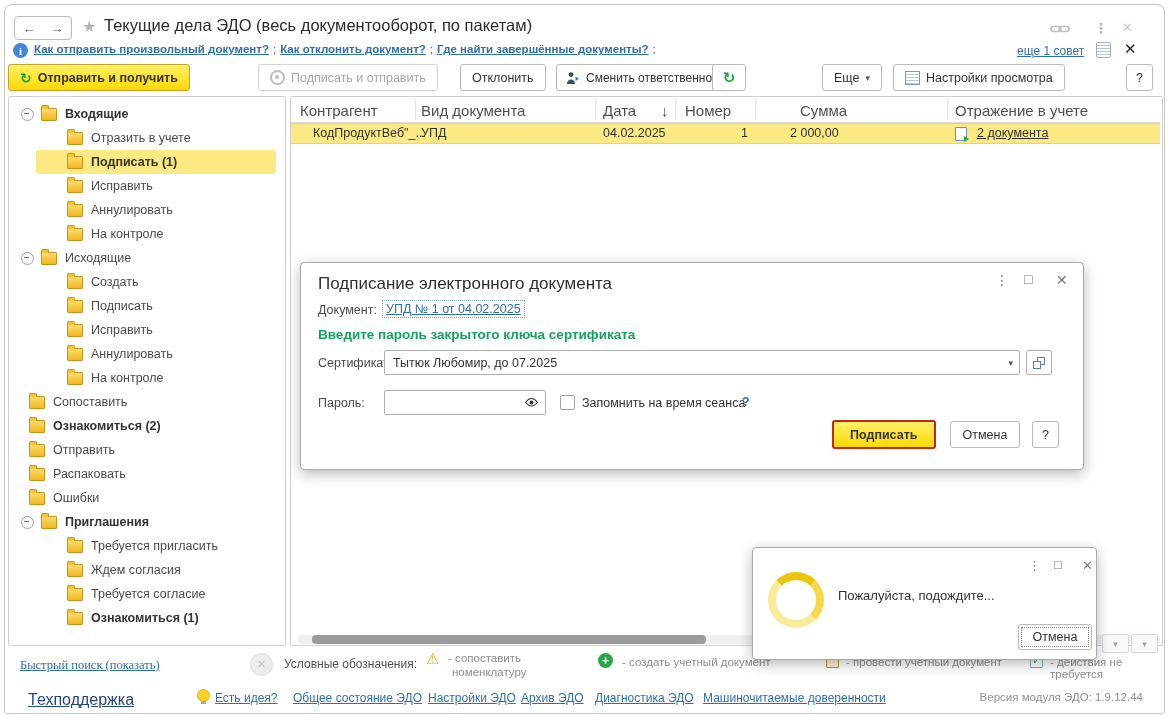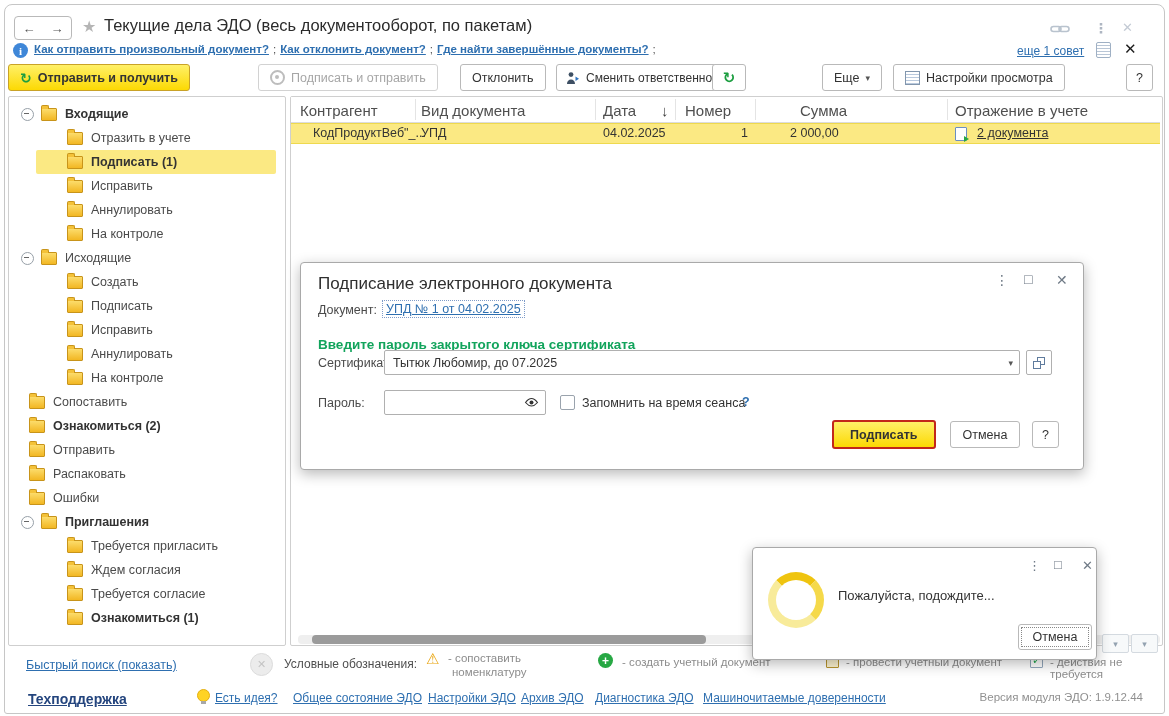--- a/index.html
+++ b/index.html
@@ -273,52 +273,52 @@
 <div class="cell" style="left:675px;width:73px;text-align:right;">1</div>
 <div class="cell" style="left:790px;width:153px;">2 000,00</div>
 <div class="doc-ic" style="left:955px;top:127px;"></div>
 <div class="cell link" style="left:977px;">2 документа</div>
 
 <div class="scroll-track" style="left:298px;top:635px;width:862px;height:9px;"></div>
 <div class="scroll-thumb" style="left:312px;top:635px;width:394px;height:9px;"></div>
 <div class="vbtn" style="left:1102px;top:634px;">▾</div>
 <div class="vbtn" style="left:1131px;top:634px;">▾</div>
 
-<div class="ab link" style="left:26px;top:658px;">Быстрый поиск (показать)</div>
+<div class="ab link" style="left:20px;top:658px;font-family:Liberation Serif, serif;">Быстрый поиск (показать)</div>
 <div class="clr-btn" style="left:250px;top:653px;">✕</div>
 <div class="ab" style="left:284px;top:657px;font-size:12px;color:#4f4f4f;">Условные обозначения:</div>
 <div class="ab" style="left:426px;top:650px;color:#e9a613;font-size:15px;">⚠</div>
 <div class="ab gray" style="left:448px;top:652px;font-size:11.5px;">- сопоставить</div>
 <div class="ab gray" style="left:452px;top:666px;font-size:11.5px;">номенклатуру</div>
 <div class="plus-ic" style="left:598px;top:653px;">+</div>
 <div class="ab gray" style="left:622px;top:656px;font-size:11.5px;">- создать учетный документ</div>
 <div class="ldoc" style="left:826px;top:653px;"></div>
 <div class="ab gray" style="left:846px;top:656px;font-size:11.5px;">- провести учетный документ</div>
 <div class="ldoc2" style="left:1030px;top:653px;"></div>
 <div class="ab gray" style="left:1050px;top:656px;font-size:11.5px;">- действия не требуется</div>
 
-<div class="ab" style="left:28px;top:691px;font-size:14px;font-weight:bold;color:#24457e;text-decoration:underline;">Техподдержка</div>
+<div class="ab" style="left:28px;top:691px;font-size:16px;font-weight:normal;color:#24457e;text-decoration:underline;">Техподдержка</div>
 <div class="bulb" style="left:197px;top:689px;"></div>
 <div class="ab link" style="left:215px;top:691px;font-size:12px;">Есть идея?</div>
 <div class="ab link" style="left:293px;top:691px;font-size:12px;">Общее состояние ЭДО</div>
 <div class="ab link" style="left:428px;top:691px;font-size:12px;">Настройки ЭДО</div>
 <div class="ab link" style="left:521px;top:691px;font-size:12px;">Архив ЭДО</div>
 <div class="ab link" style="left:595px;top:691px;font-size:12px;">Диагностика ЭДО</div>
 <div class="ab link" style="left:703px;top:691px;font-size:12px;">Машиночитаемые доверенности</div>
 <div class="ab" style="right:26px;top:691px;font-size:11.5px;color:#909090;">Версия модуля ЭДО: 1.9.12.44</div>
 
 <div class="dlg" style="left:300px;top:262px;width:782px;height:206px;z-index:5;"></div>
 <div class="ab" style="left:318px;top:274px;font-size:17px;color:#2f2f2f;z-index:6;white-space:nowrap;">Подписание электронного документа</div>
 <div class="dlgctl" style="left:995px;top:272px;z-index:6;">⋮</div>
 <div class="dlgctl" style="left:1024px;top:271px;z-index:6;">□</div>
 <div class="dlgctl" style="left:1056px;top:272px;z-index:6;">✕</div>
 
 <div class="ab" style="left:318px;top:303px;color:#4a4a4a;z-index:6;">Документ:</div>
 <div class="ab link dotted-link" style="left:382px;top:300px;z-index:6;">УПД № 1 от 04.02.2025</div>
-<div class="ab" style="left:318px;top:337px;font-size:13.5px;font-weight:bold;color:#12a45c;z-index:6;white-space:nowrap;">Введите пароль закрытого ключа сертификата</div>
+<div class="ab" style="left:318px;top:327px;font-size:13.5px;font-weight:bold;color:#12a45c;z-index:6;white-space:nowrap;">Введите пароль закрытого ключа сертификата</div>
 
 <div class="ab" style="left:318px;top:356px;color:#4a4a4a;z-index:6;">Сертификат:</div>
 <div class="field" style="left:384px;top:350px;width:636px;height:25px;z-index:6;">
   <span class="val">Тытюк Любомир, до 07.2025</span>
   <span class="ddarr">▾</span>
 </div>
 <div class="field" style="left:1026px;top:350px;width:26px;height:25px;justify-content:center;z-index:6;">
   <span class="sq2"></span>
 </div>
 

